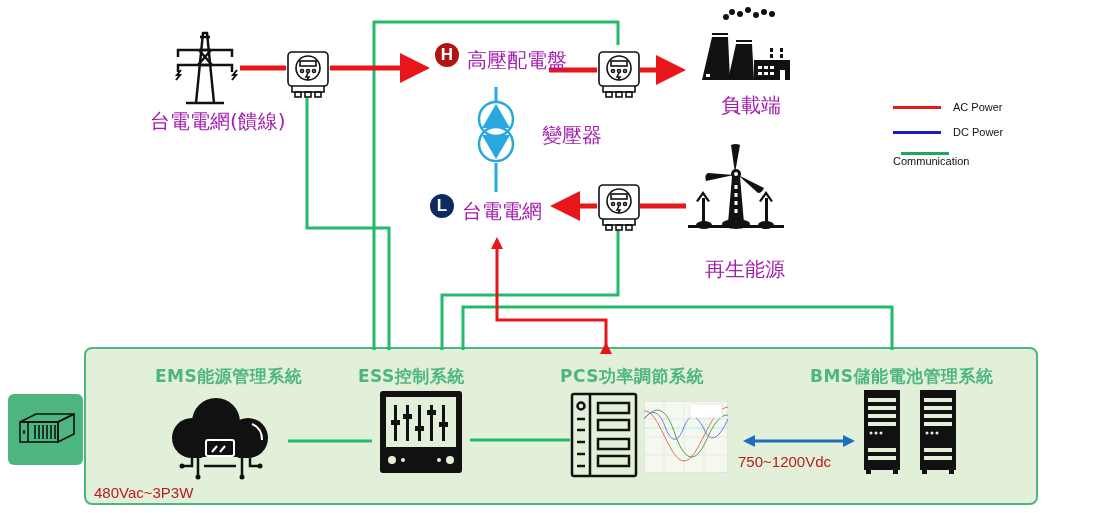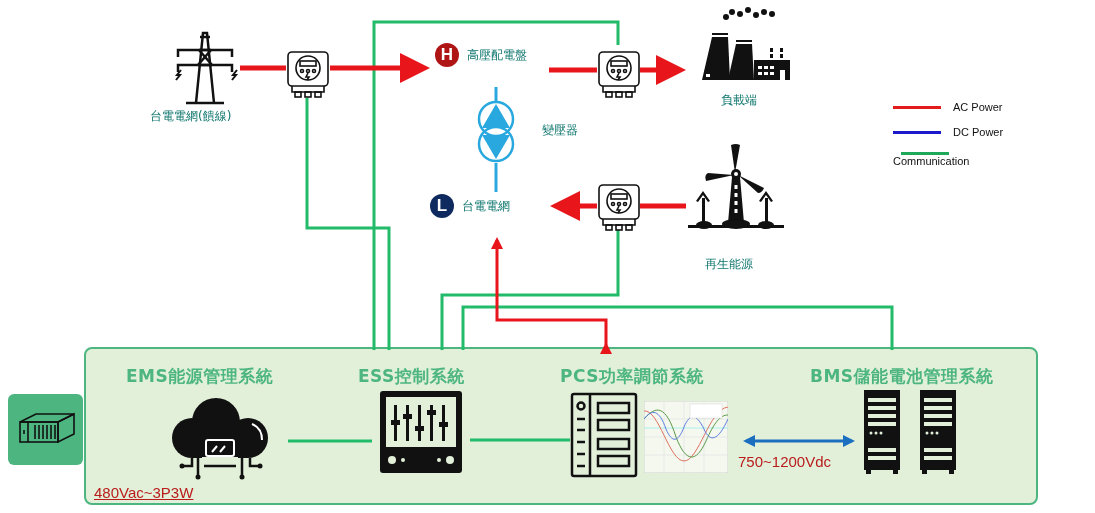--- a/index.html
+++ b/index.html
@@ -1,18 +1,18 @@
 <!DOCTYPE html>
 <html><head>
 <meta charset="utf-8">
 <style>
   html,body{margin:0;padding:0;background:#ffffff;}
   body{width:1095px;height:513px;position:relative;overflow:hidden;font-family:"DejaVu Sans","Liberation Sans",sans-serif;}
   .abs{position:absolute;}
-  .lbl{position:absolute;font-size:12px;color:#0f766e;white-space:nowrap;}
+  .lbl{position:absolute;font-size:20px;color:#a21caf;white-space:nowrap;}
   .sys-title{position:absolute;font-size:17px;font-weight:bold;color:#4cb580;white-space:nowrap;letter-spacing:0.5px;}
   .legend-item{position:absolute;display:flex;align-items:center;font-family:"Liberation Sans",sans-serif;font-size:11px;color:#111;white-space:nowrap;}
   .legend-swatch{width:48px;height:3px;margin-right:12px;}
   .panel{position:absolute;left:84px;top:347px;width:954px;height:158px;background:#e2f0da;border:2px solid #4cb580;border-radius:8px;box-sizing:border-box;}
   .container-tile{position:absolute;left:8px;top:394px;width:75px;height:71px;background:#4cb580;border-radius:6px;}
   .badge{position:absolute;width:24px;height:24px;border-radius:50%;color:#fff;font-weight:bold;font-family:"Liberation Sans",sans-serif;font-size:17px;display:flex;align-items:center;justify-content:center;}
   .volt{position:absolute;font-family:"Liberation Sans",sans-serif;font-size:15px;color:#b91c1c;white-space:nowrap;}
 </style>
 </head>
 <body>
@@ -220,21 +220,21 @@
 </div>
 <div class="legend-item" style="left:893px;top:126px;">
   <span class="legend-swatch" style="background:#1a1acc;"></span>
   <span>DC Power</span>
 </div>
 <div class="legend-item" style="left:893px;top:152px;flex-direction:column;">
   <span class="legend-swatch" style="background:#1fa85a;"></span>
   <span>Communication</span>
 </div>
 
-<div class="sys-title" style="left:126px;top:365px;">EMS能源管理系統</div>
+<div class="sys-title" style="left:155px;top:365px;">EMS能源管理系統</div>
 <div class="sys-title" style="left:358px;top:365px;">ESS控制系統</div>
 <div class="sys-title" style="left:560px;top:365px;">PCS功率調節系統</div>
 <div class="sys-title" style="left:810px;top:365px;">BMS儲能電池管理系統</div>
 
 <svg class="abs" style="left:168px;top:396px;" width="106" height="84" viewBox="0 0 106 84">
   <g fill="#111">
     <circle cx="48" cy="26" r="24"></circle>
     <circle cx="24" cy="42" r="20"></circle>
     <circle cx="80" cy="42" r="20"></circle>
     <rect x="24" y="42" width="56" height="20"></rect>
@@ -255,21 +255,21 @@
     <path d="M90,70 L82,70 L82,62"></path>
     <line x1="36" y1="70" x2="68" y2="70"></line>
   </g>
   <g fill="#111">
       <circle cx="14" cy="70" r="2.5"></circle>
       <circle cx="92" cy="70" r="2.5"></circle>
       <circle cx="30" cy="81" r="2.5"></circle>
       <circle cx="74" cy="81" r="2.5"></circle>
     </g>
 </svg>
-<div class="volt" style="left:94px;top:484px;text-decoration:underline;">480Vac~3P3W</div>
+<div class="volt" style="left:94px;top:484px;">480Vac~3P3W</div>
 
 <svg class="abs" style="left:379px;top:390px;" width="84" height="84" viewBox="0 0 84 84">
   <rect x="1" y="1" width="82" height="82" rx="3" fill="#111"></rect>
   <rect x="7" y="7" width="70" height="50" fill="#e2f0da"></rect>
   <g fill="#111">
     <rect x="15" y="15" width="3" height="36"></rect>
       <rect x="12" y="30" width="9" height="5"></rect>
     <rect x="27" y="15" width="3" height="36"></rect>
       <rect x="24" y="24" width="9" height="5"></rect>
     <rect x="39" y="15" width="3" height="36"></rect>

